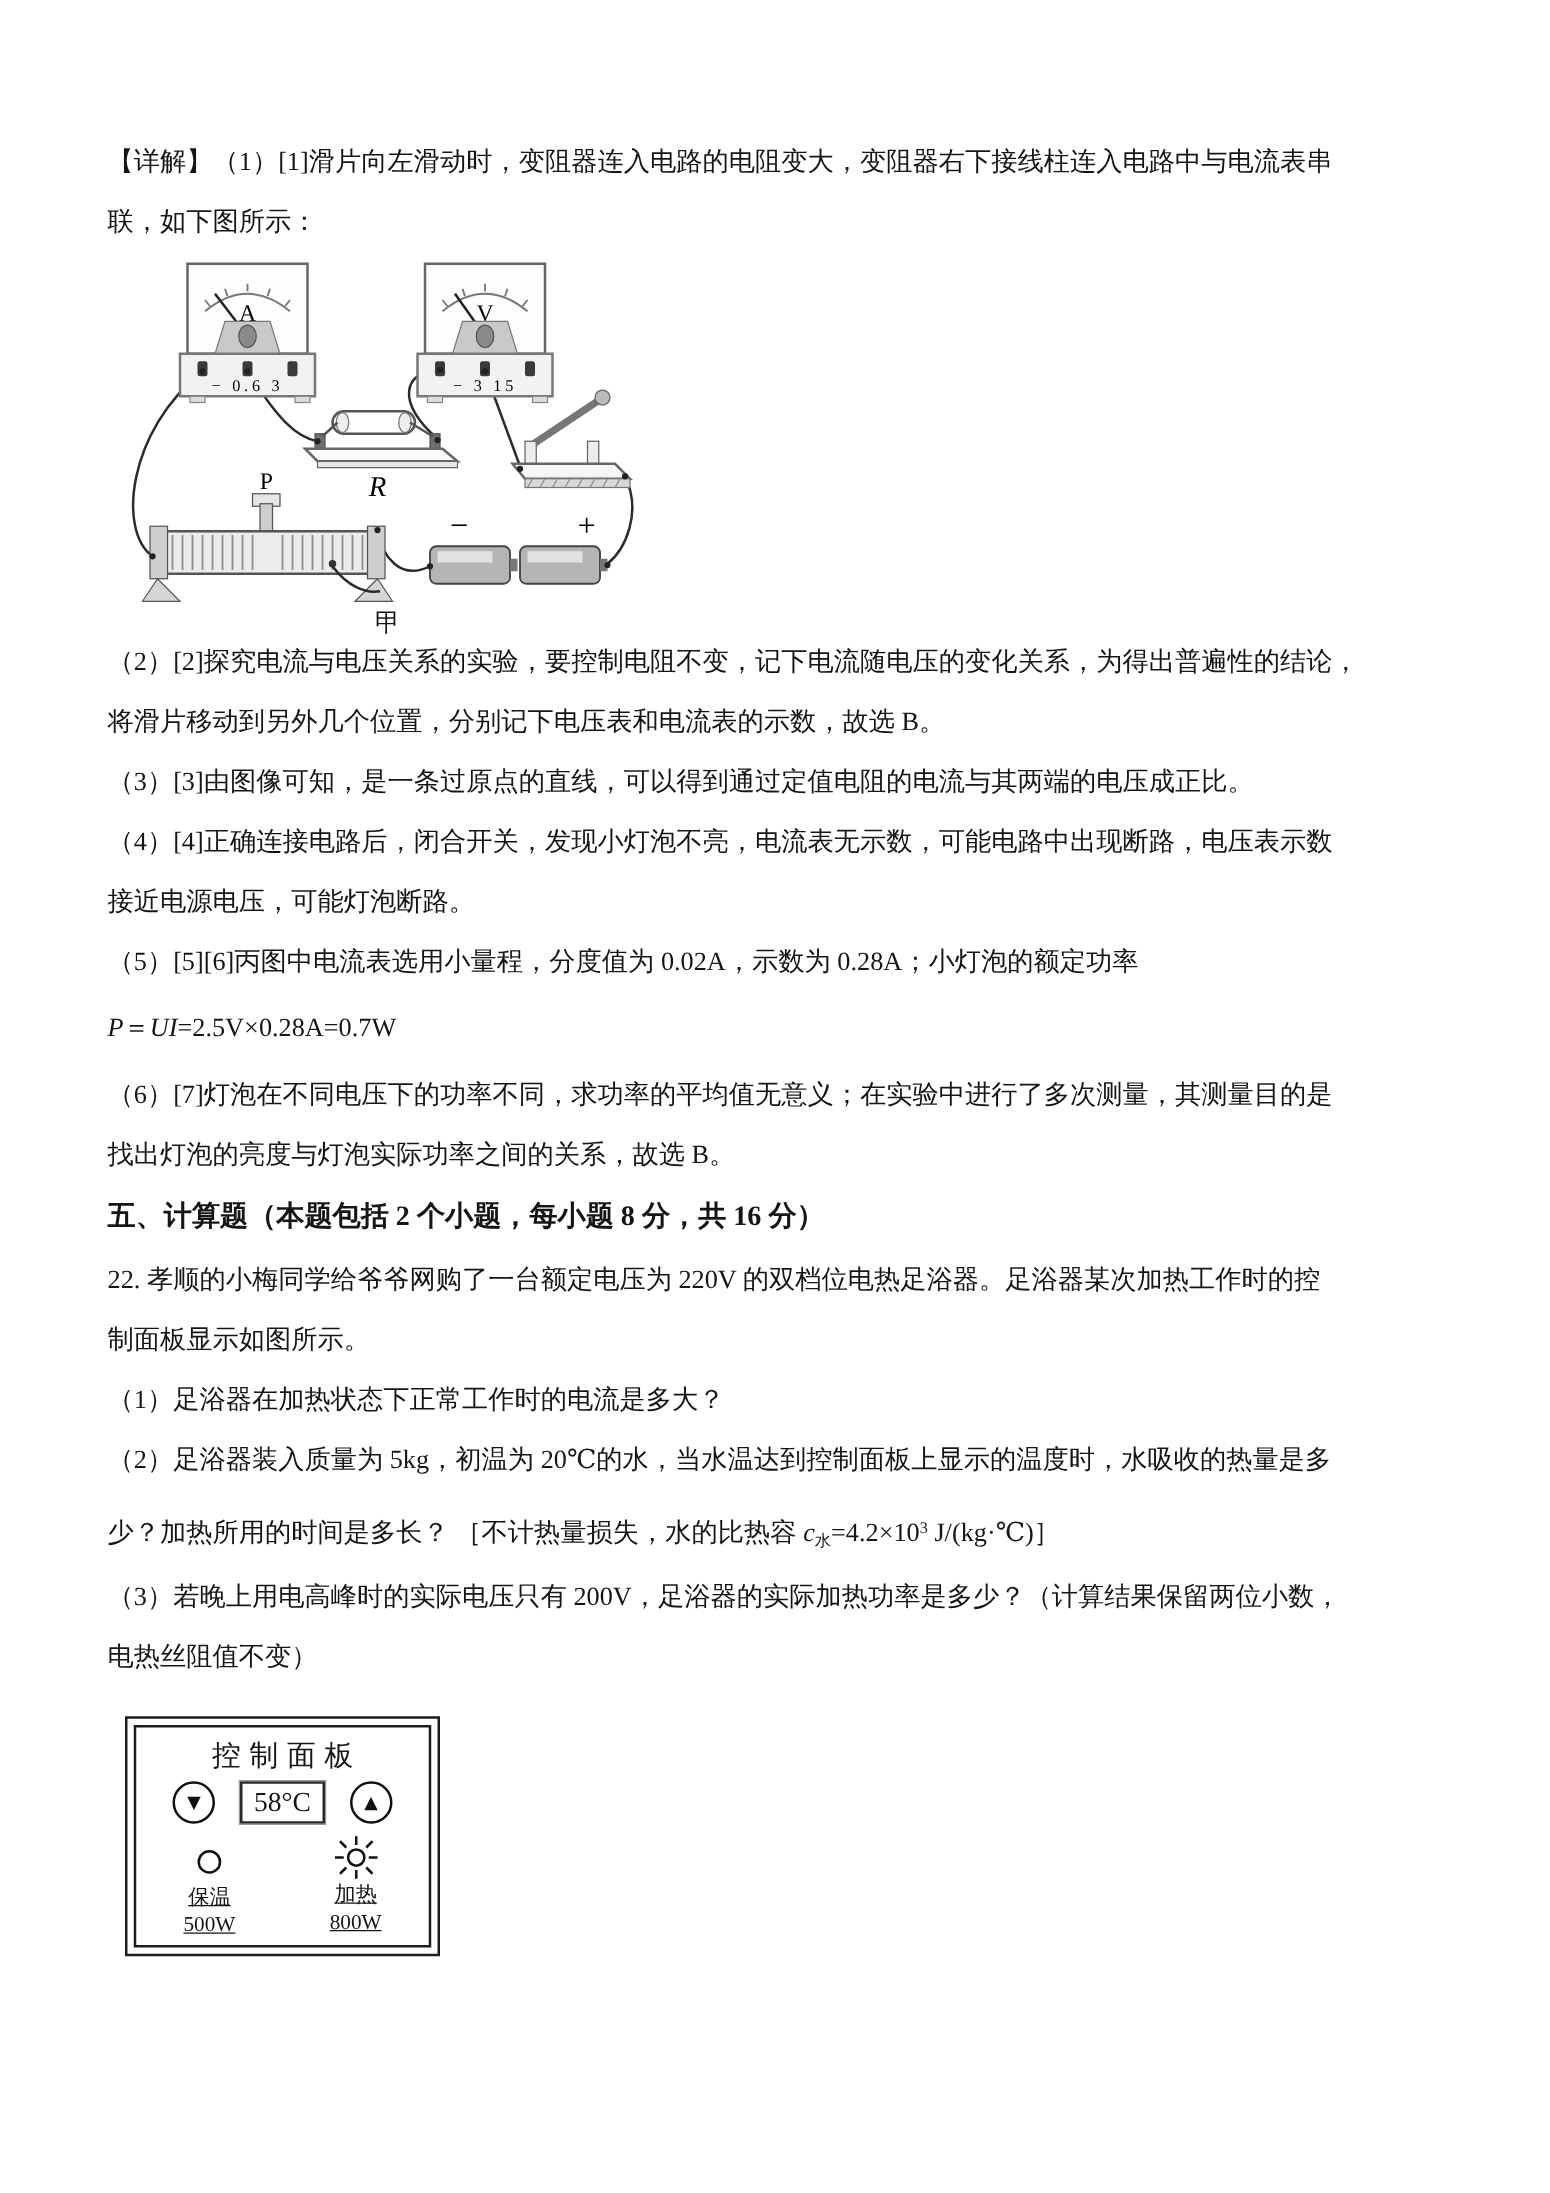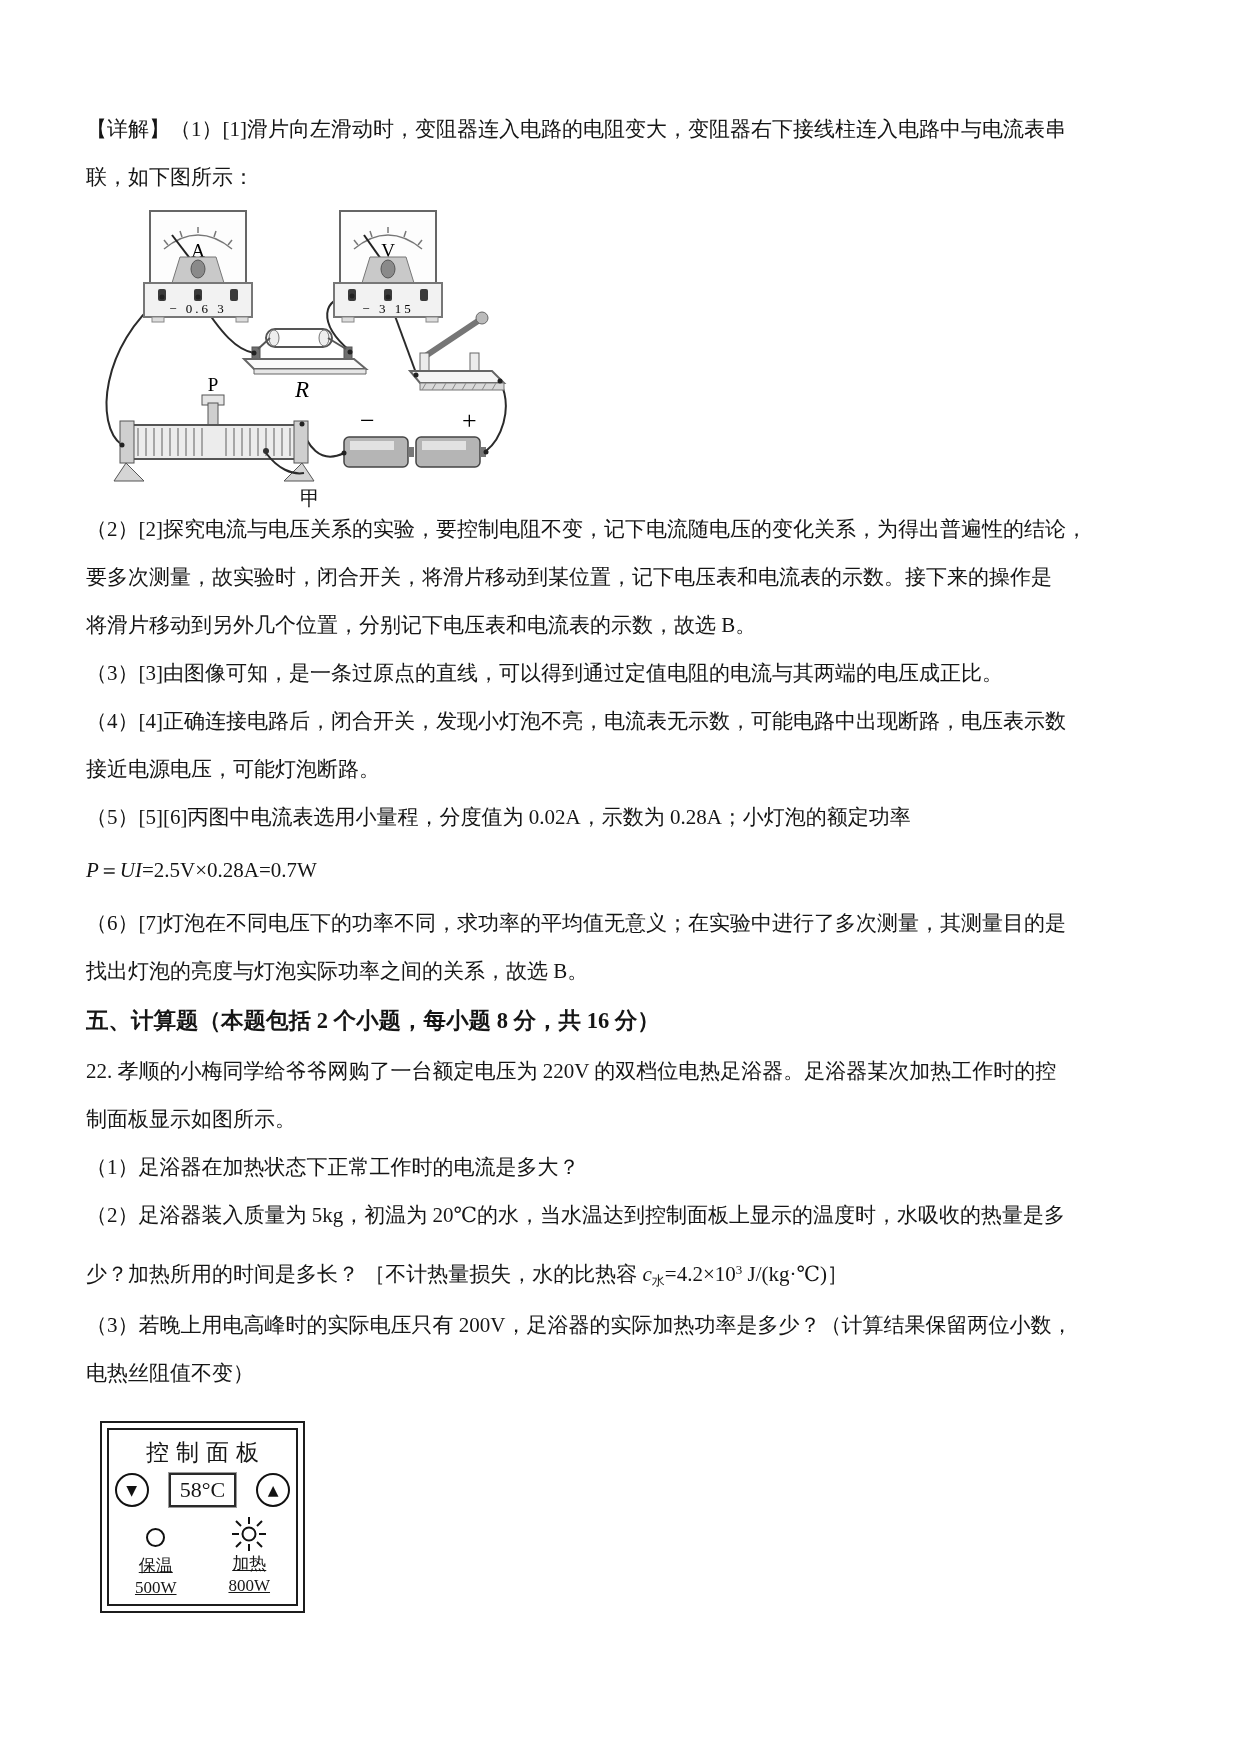--- a/index.html
+++ b/index.html
@@ -13,21 +13,21 @@
   .formula-line { font-size:21px; height:58px; line-height:58px; text-align:left; }
   .heading { font-size:22.5px; font-weight:bold; height:52px; line-height:52px; white-space:nowrap; }
   i.var { font-style:italic; }
   sub.small { font-size:13px; vertical-align:-4px; }
   sup.small { font-size:13px; vertical-align:7px; }
   
   .figure-circuit { width:436px; height:300px; margin:4px 0 0 6px; }
   .figure-caption { width:436px; text-align:center; font-size:20px; line-height:22px; margin-top:0px; }
   
   .panel-outer {
-    margin:24px 0 0 14px; width:205px; height:192px; box-sizing:border-box;
+    margin:24px 0 0 14px; width:252px; height:192px; box-sizing:border-box;
     border:2px solid #1c1c1c; padding:5px; background:#fff;
   }
   .panel-inner { width:100%; height:100%; box-sizing:border-box; border:2px solid #1c1c1c; }
   .panel-title { text-align:center; font-size:23px; letter-spacing:7px; margin-top:7px; text-indent:7px; }
   .panel-controls { display:flex; align-items:center; justify-content:center; gap:20px; margin-top:5px; }
   .round-btn {
     width:34px; height:34px; border:2.5px solid #111; border-radius:50%; box-sizing:border-box;
     display:flex; align-items:center; justify-content:center; font-size:14px; color:#111;
     font-family:"DejaVu Sans",sans-serif;
   }
@@ -199,21 +199,20 @@
           <circle cx="394" cy="247" r="2.5"></circle>
             <circle cx="252" cy="248" r="2.5"></circle>
           <circle cx="210" cy="219" r="2.5"></circle>
             <circle cx="30" cy="240" r="2.5"></circle>
         </g>
       </svg>
       <div class="figure-caption">甲</div>
     </div>
 
     <div class="line">（2）[2]探究电流与电压关系的实验，要控制电阻不变，记下电流随电压的变化关系，为得出普遍性的结论，</div>
-    <div class="line">要多次测量，故实验时，闭合开关，将滑片移动到某位置，记下电压表和电流表的示数。接下来的操作是</div>
     <div class="line">将滑片移动到另外几个位置，分别记下电压表和电流表的示数，故选 B。</div>
 
     <div class="line">（3）[3]由图像可知，是一条过原点的直线，可以得到通过定值电阻的电流与其两端的电压成正比。</div>
 
     <div class="line">（4）[4]正确连接电路后，闭合开关，发现小灯泡不亮，电流表无示数，可能电路中出现断路，电压表示数</div>
     <div class="line">接近电源电压，可能灯泡断路。</div>
 
     <div class="line">（5）[5][6]丙图中电流表选用小量程，分度值为 0.02A，示数为 0.28A；小灯泡的额定功率</div>
 
     <div class="formula-line">

